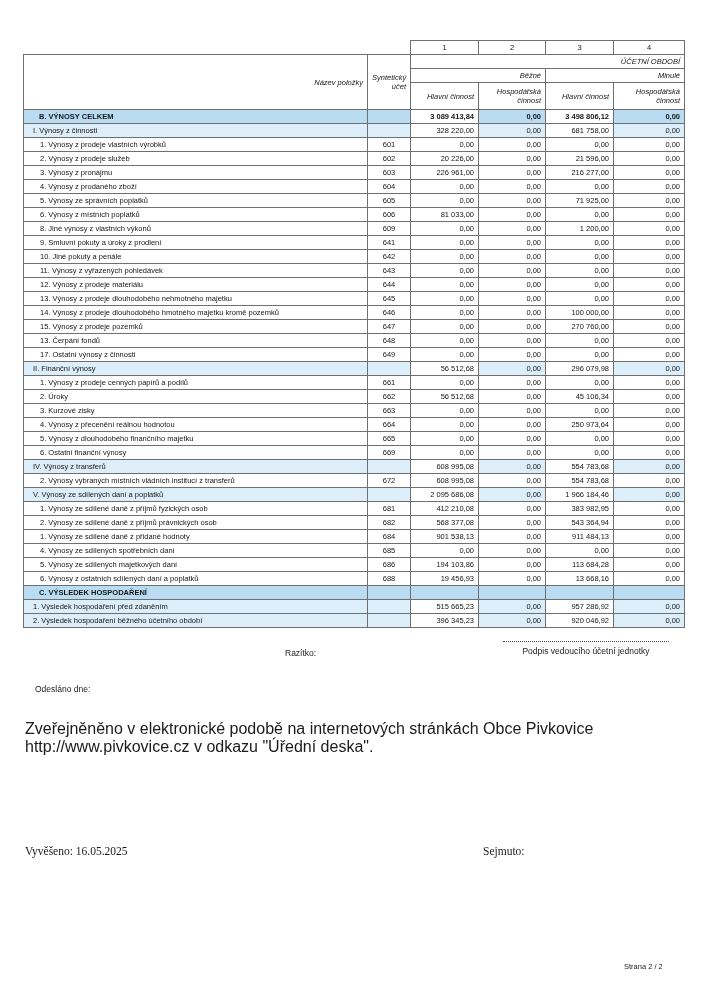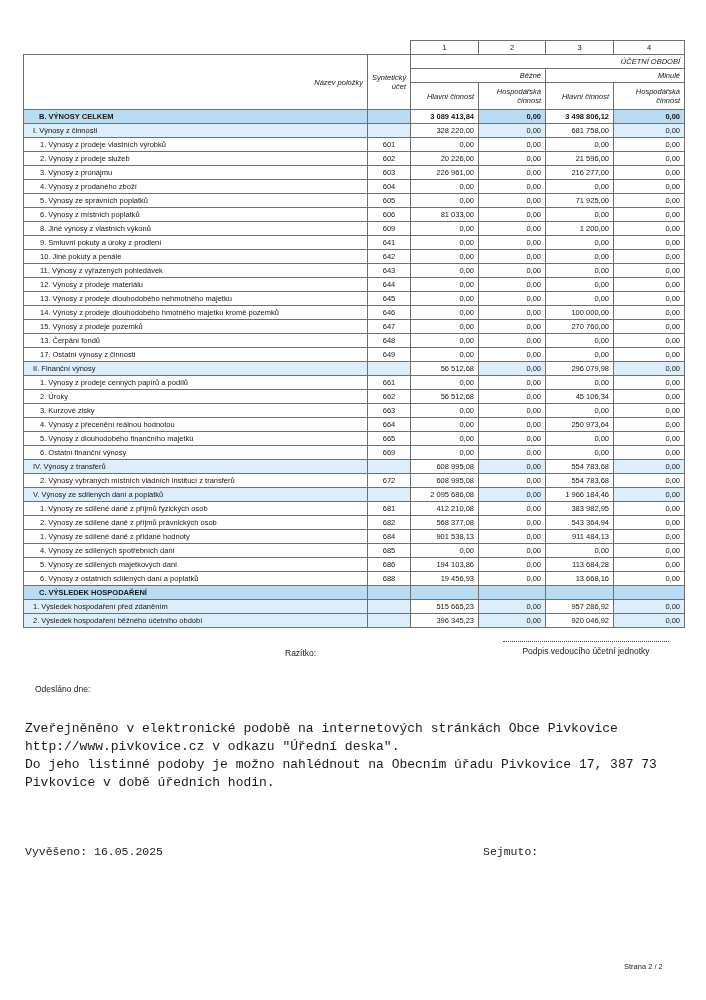--- a/index.html
+++ b/index.html
@@ -34,24 +34,24 @@
   .sig-label{position:absolute;font-size:8.5px;color:#222;}
   #odeslano{left:35px;top:684px;}
   #razitko{left:285px;top:648px;}
   .podpis-block{
     position:absolute;left:503px;top:641px;width:166px;text-align:center;
     border-top:1px dotted #444;padding-top:4px;font-size:8.5px;color:#222;
   }
   
   .notice{
     position:absolute;left:25px;top:720px;right:14px;
-    font-family:Liberation Mono, monospace;font-size:13px;line-height:18px;color:#1a1a1a;
+    font-family:Liberation Sans, sans-serif;font-size:16px;line-height:18px;color:#1a1a1a;
   }
   
-  .date-line{position:absolute;top:845px;font-family:Liberation Mono, monospace;font-size:11.5px;color:#1a1a1a;}
+  .date-line{position:absolute;top:845px;font-family:Liberation Serif, serif;font-size:11.5px;color:#1a1a1a;}
   #vyveseno{left:25px;}
   #sejmuto{left:483px;}
   
   .page-num{position:absolute;left:624px;top:962px;font-size:7.5px;color:#222;}
 </style>
 </head>
 <body style="--sec: #b9dcf2; --grp: #dceefa;">
 
 <table class="acct-table">
   <colgroup>
@@ -388,19 +388,18 @@
 </table>
 
 <span class="sig-label" id="odeslano">Odesláno dne:</span>
 <span class="sig-label" id="razitko">Razítko:</span>
 <div class="podpis-block">
   <span>Podpis vedoucího účetní jednotky</span>
 </div>
 
 <div class="notice">
   <div>Zveřejněněno v elektronické podobě na internetových stránkách Obce Pivkovice http://www.pivkovice.cz v odkazu "Úřední deska".</div>
-  <div>Do jeho listinné podoby je možno nahlédnout na Obecním úřadu Pivkovice 17, 387 73 Pivkovice v době úředních hodin.</div>
 </div>
 
 <span class="date-line" id="vyveseno">Vyvěšeno: 16.05.2025</span>
 <span class="date-line" id="sejmuto">Sejmuto:</span>
 
 <span class="page-num">Strana 2 / 2</span>
 
 </body></html>

